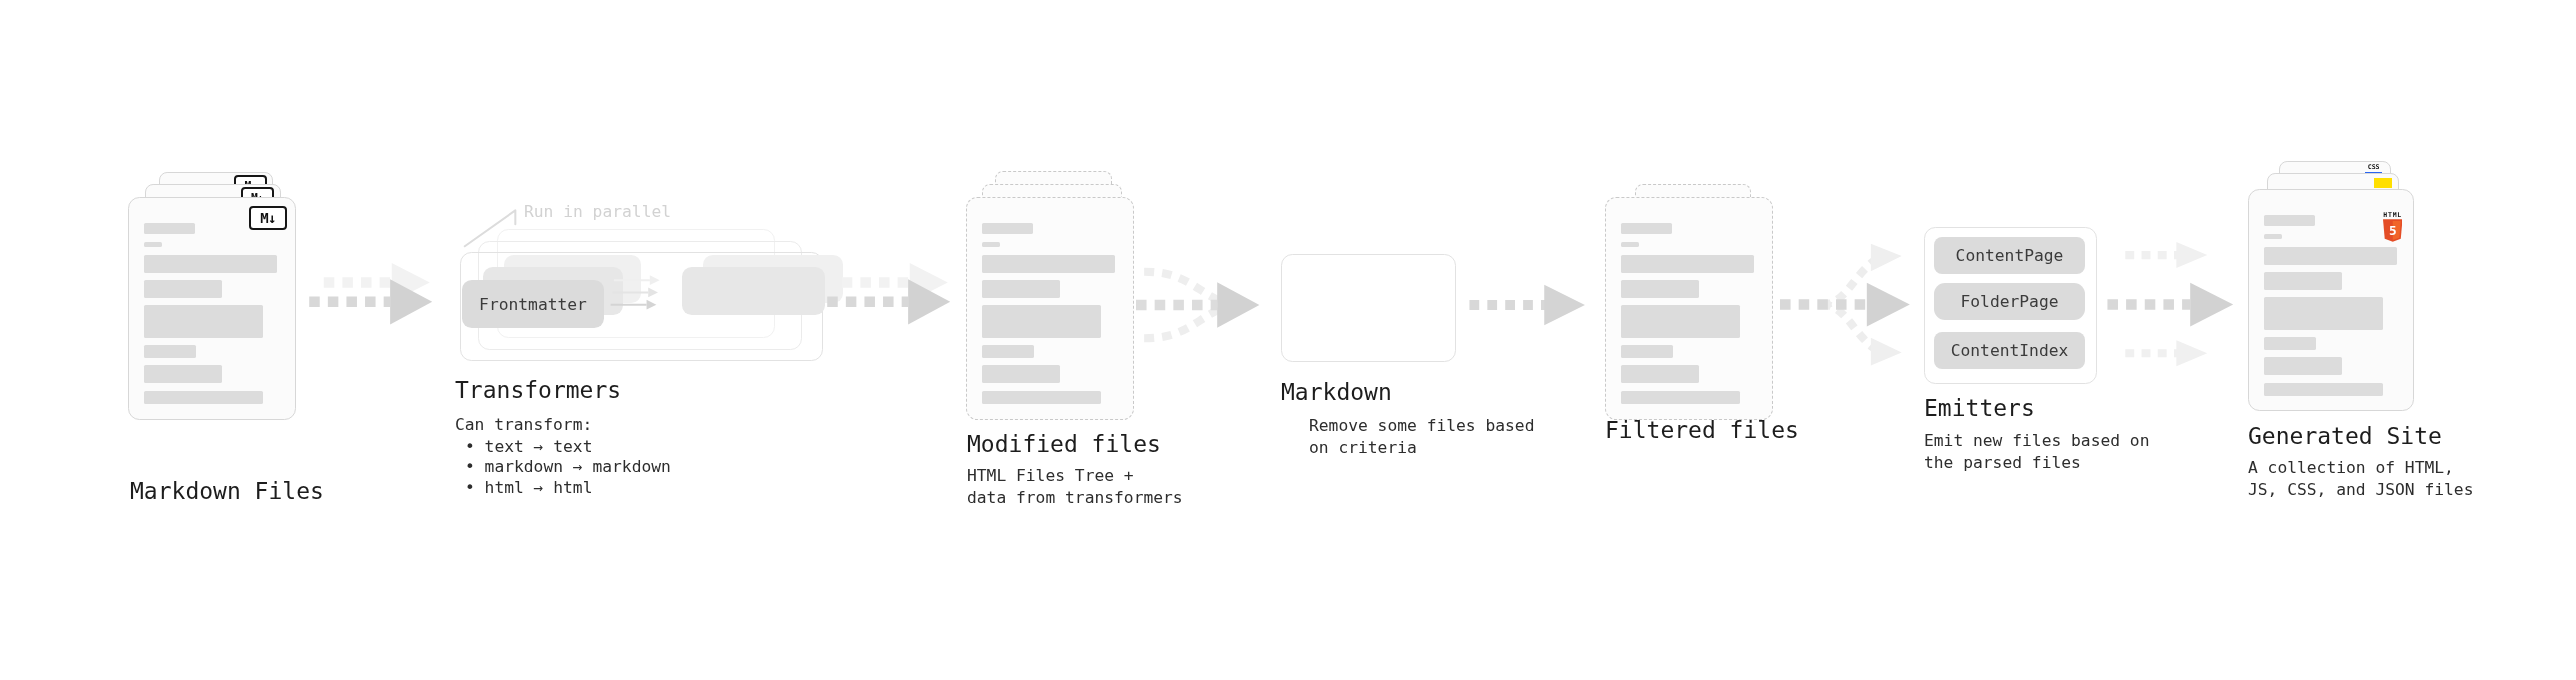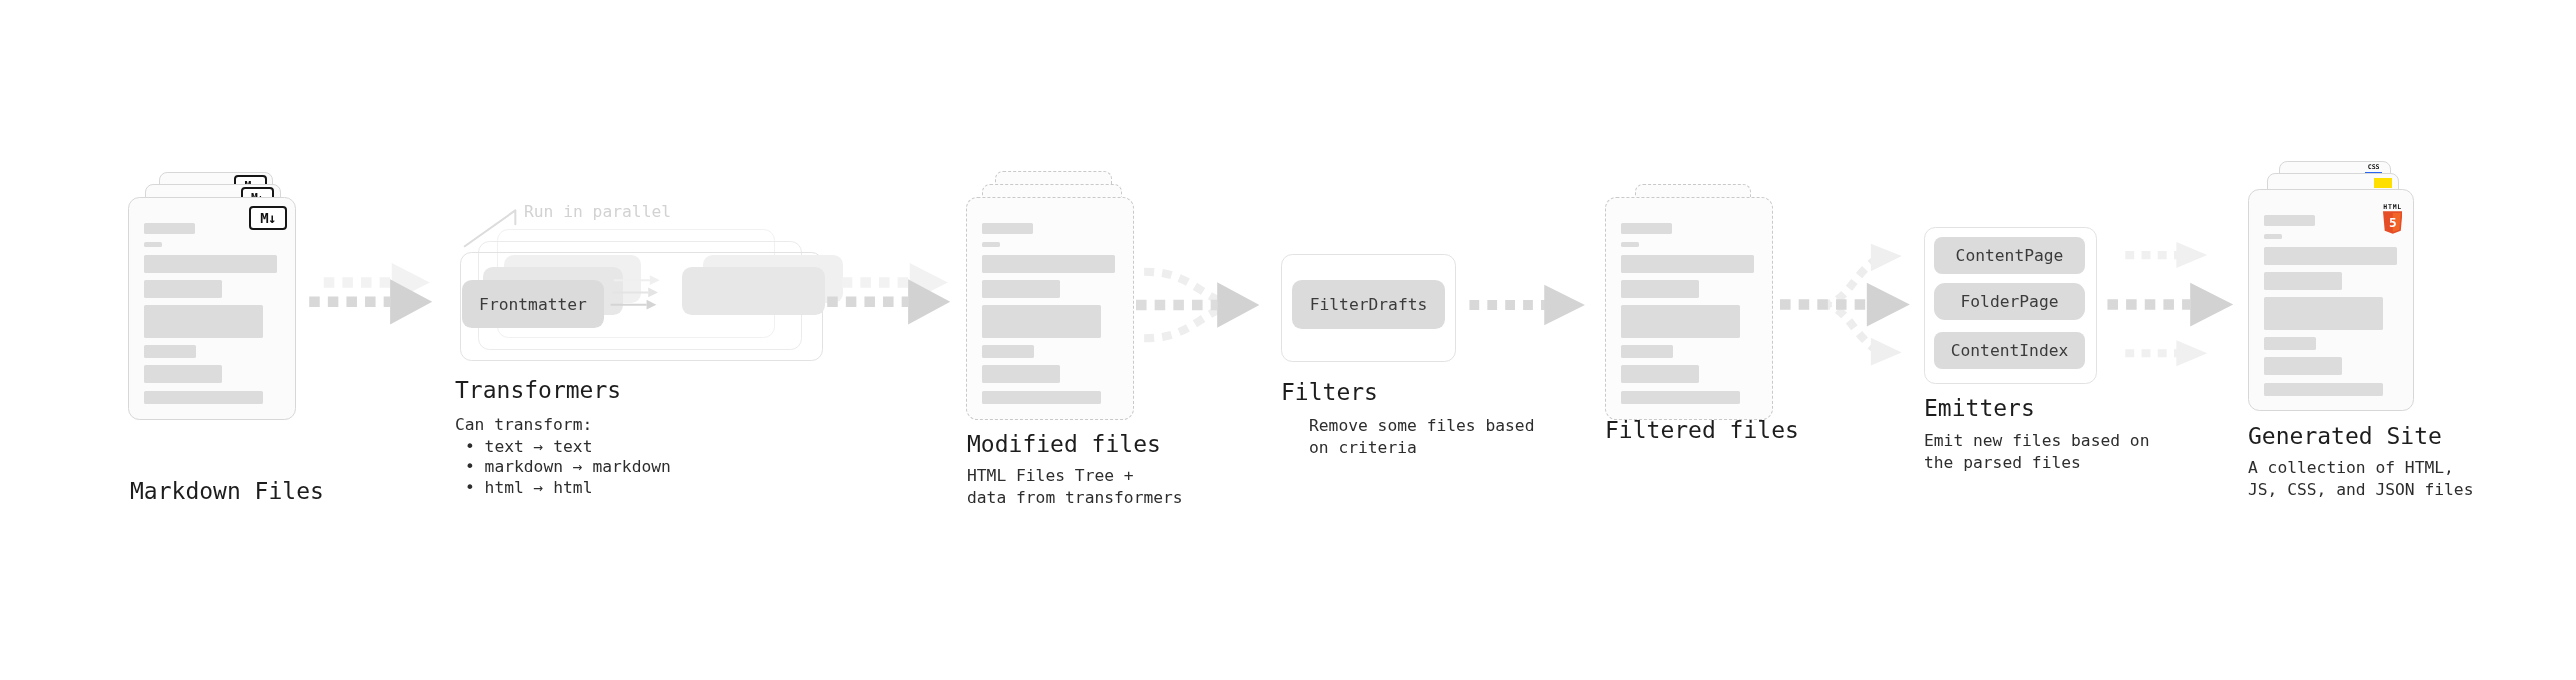--- a/index.html
+++ b/index.html
@@ -156,22 +156,21 @@
 
   <svg class="abs" style="left:1136px; top:244px;" width="138" height="122" viewBox="0 0 170 150">
     <path d="M10,34 C62,34 74,58 106,71" stroke="#eeeeee" stroke-width="10" stroke-dasharray="12 10" fill="none"></path>
     <path d="M10,116 C62,116 74,92 106,79" stroke="#eeeeee" stroke-width="10" stroke-dasharray="12 10" fill="none"></path>
     <line x1="0" y1="75" x2="100" y2="75" stroke="#dcdcdc" stroke-width="13" stroke-dasharray="13 10"></line>
     <polygon points="100,47 100,103 152,75" fill="#d2d2d2"></polygon>
   </svg>
 
   <section class="stage">
     <div class="frame" style="left:1281px; top:254px; width:173px; height:106px;"></div>
-    <div class="pill" style="left:1292px; top:280px; width:153px; height:49px;">FilterDrafts</div>
-    <div class="title" style="left:1281px; top:379px;">Filters</div>
+    <div class="title" style="left:1281px; top:379px;">Markdown</div>
     <div class="desc" style="left:1309px; top:415px;">
       <div>Remove some files based</div>
       <div>on criteria</div>
     </div>
   </section>
 
   <svg class="abs" style="left:1467px; top:282px;" width="122" height="46" viewBox="0 0 150 56">
     <line x1="3" y1="28" x2="96" y2="28" stroke="#d8d8d8" stroke-width="12" stroke-dasharray="12 10"></line>
     <polygon points="95,3 95,53 145,28" fill="#d4d4d4"></polygon>
   </svg>
@@ -227,21 +226,21 @@
     <div class="card" style="left:2279px; top:161px; width:110px; height:59px; border-radius:8.1px;">
       <div class="css-badge" style="right:4.9px; top:2.4px;">
         <div class="css-word">CSS</div>
         <div class="css-bar"></div>
       </div>
     </div>
     <div class="card" style="left:2267px; top:173px; width:130px; height:59px; border-radius:8.1px;">
       <div class="js-badge" style="right:6.5px; top:4.1px;"></div>
     </div>
     <div class="card" style="left:2248px; top:189px; width:164px; height:220px;">
-      <div class="html5-badge" style="right:10.6px; top:14px;">
+      <div class="html5-badge" style="right:10.6px; top:22px;">
         <div class="html5-word">HTML</div>
         <svg width="19.5" height="23" viewBox="0 0 26 30">
           <polygon points="0,0 26,0 23.7,26 13,30 2.3,26" fill="#e44d26"></polygon>
           <polygon points="13,2.2 13,27.7 21.8,24.5 23.7,2.2" fill="#f16529"></polygon>
           <text x="13" y="21.5" text-anchor="middle" font-size="17" font-weight="bold" fill="#ffffff" font-family="DejaVu Sans Mono, monospace">5</text>
         </svg>
       </div>
       <div class="bars">
         <div class="bar" style="width:51px;height:11.4px"></div>
         <div class="bar" style="width:18px;height:5.7px"></div>

